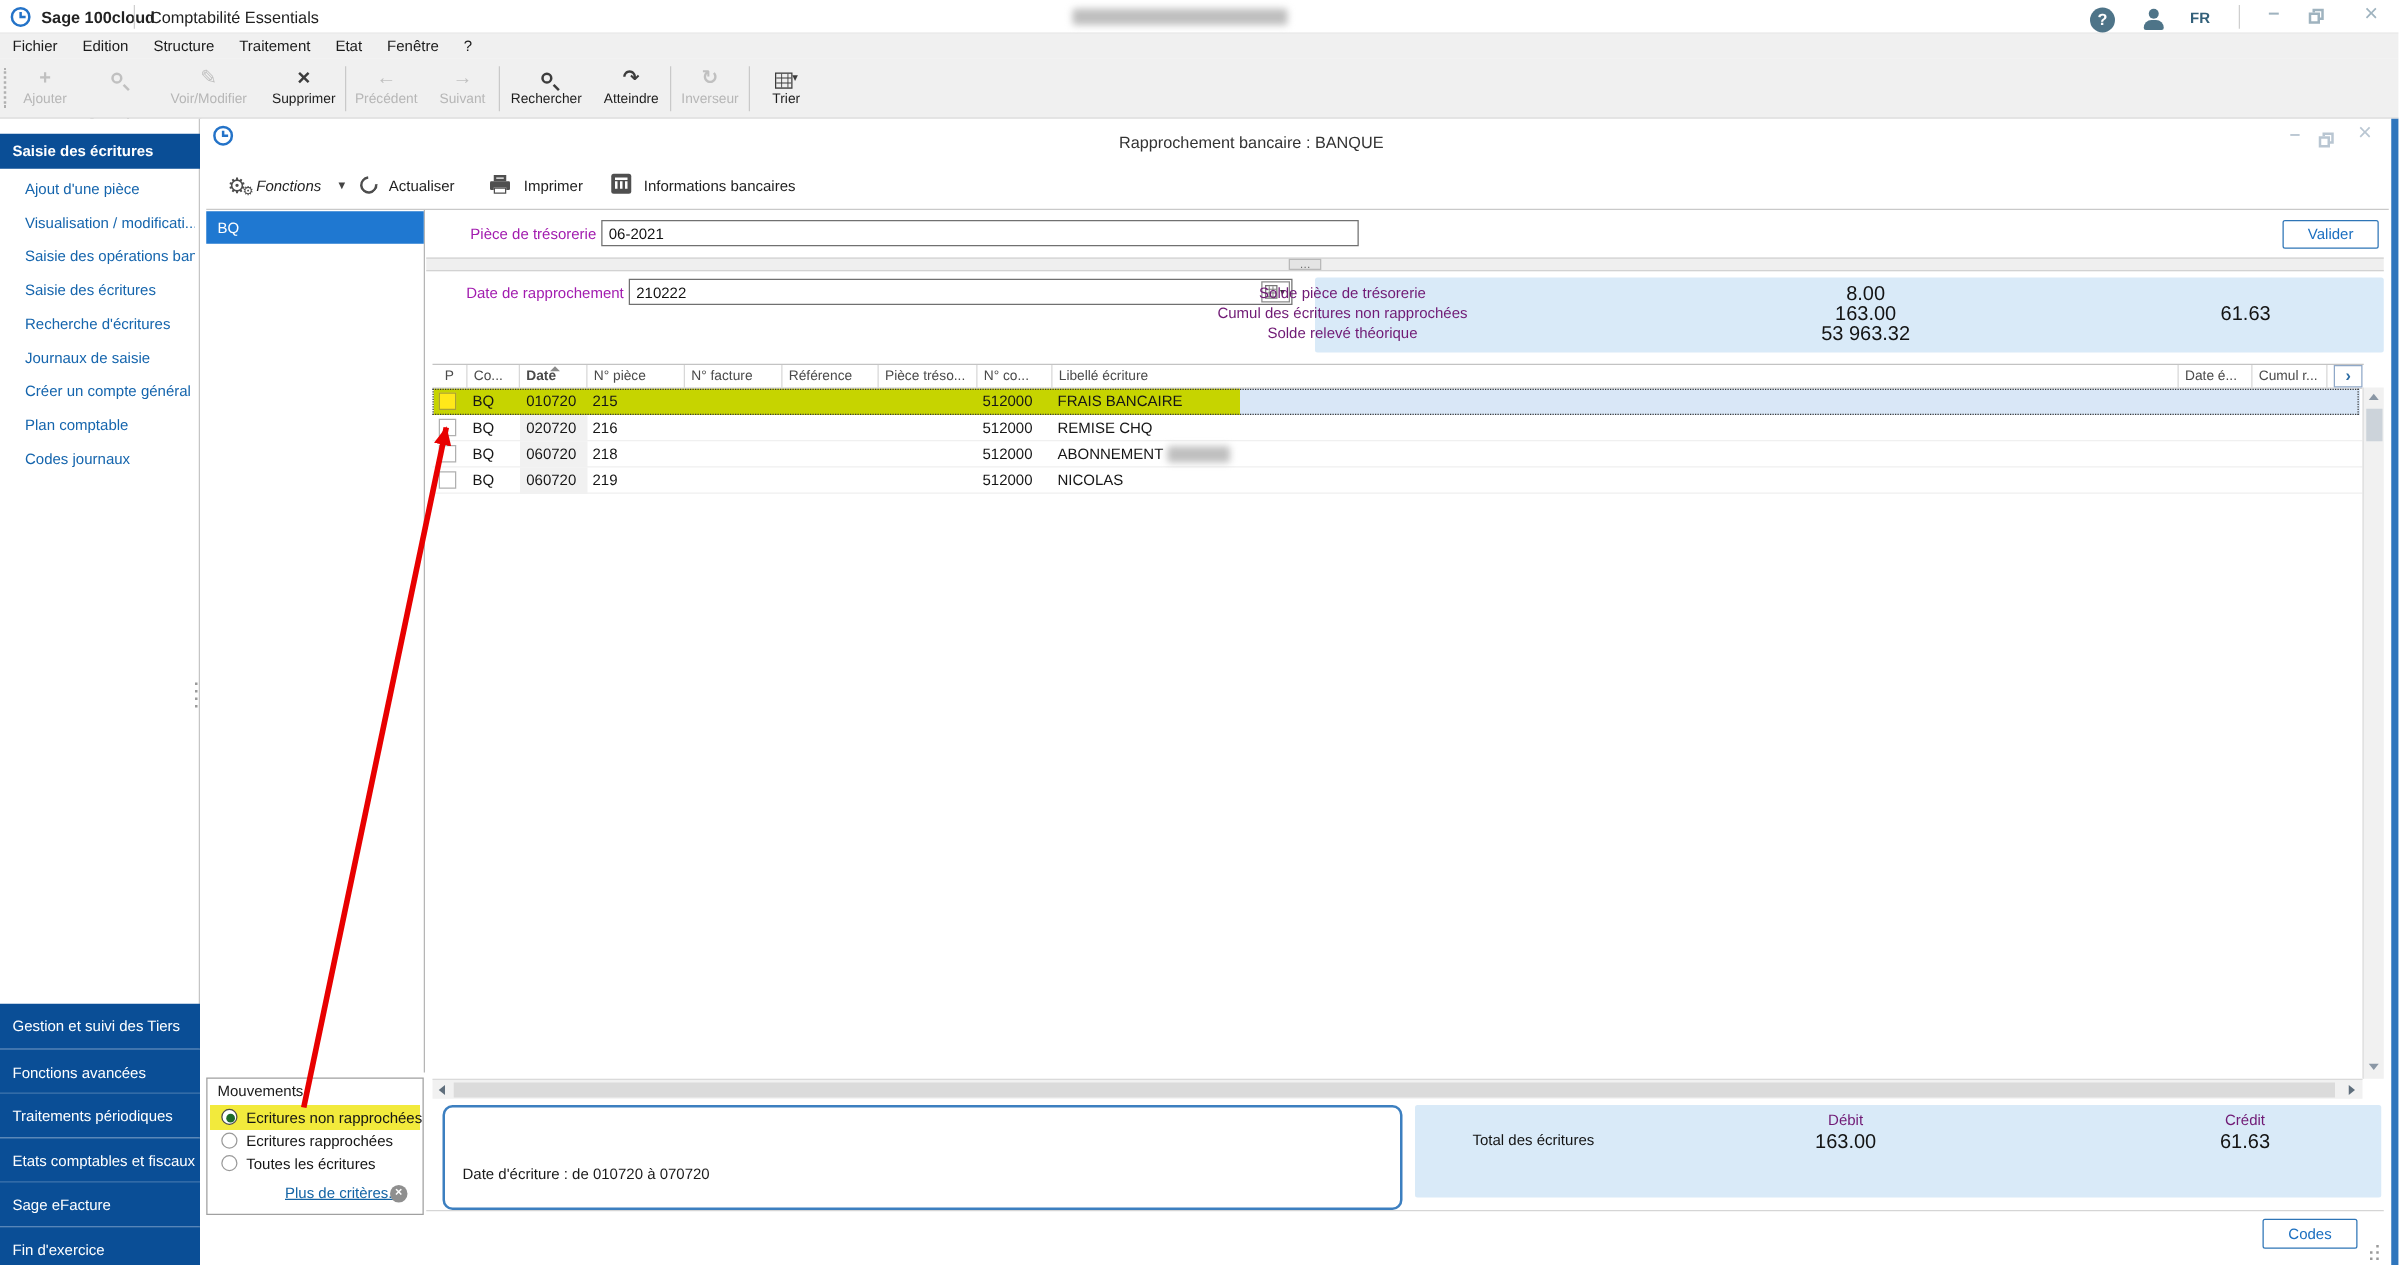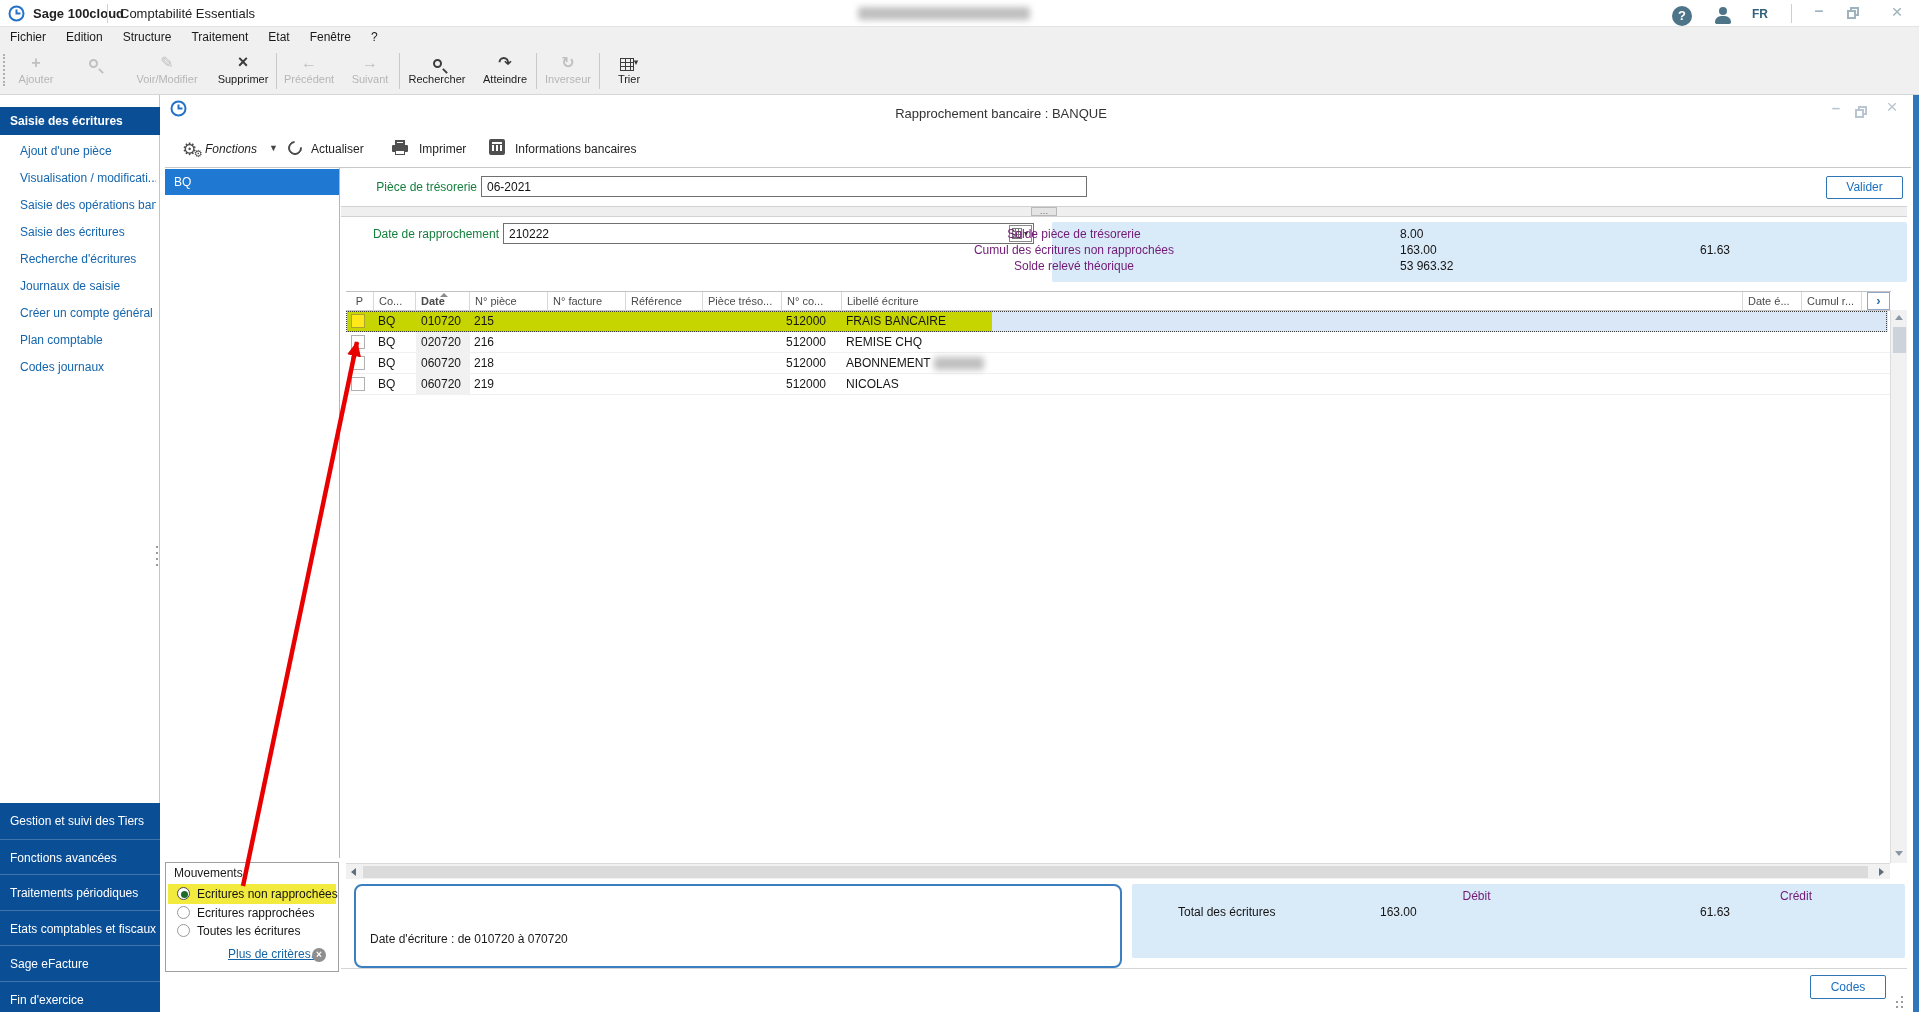--- a/index.html
+++ b/index.html
@@ -20,25 +20,25 @@
   .mag{width:9px;height:9px;border:2px solid currentColor;border-radius:50%;position:relative;display:inline-block;margin-top:3px;font-weight:normal;}
   .mag::after{content:"";position:absolute;width:2px;height:6px;background:currentColor;transform:rotate(-45deg);left:9px;top:7px;}
   .gridico{width:14px;height:13px;border:1px solid currentColor;display:inline-block;margin-top:3px;
     background:linear-gradient(currentColor 1px,transparent 1px) 0 3px/100% 4px,linear-gradient(90deg,currentColor 1px,transparent 1px) 4px 0/5px 100%;}
   .vdots{border-left:2px dotted #b0b0b0;}
   
   .sideitem{position:absolute;left:20px;width:136px;height:20px;font-size:12px;color:#1565ad;white-space:nowrap;overflow:hidden;}
   .band{position:absolute;left:0;width:160px;height:36px;background:#0a4e96;color:#fff;font-size:12px;line-height:36px;padding-left:10px;border-top:1px solid rgba(255,255,255,.22);white-space:nowrap;overflow:hidden;}
   
   .wtb-lbl{position:absolute;font-size:12px;color:#1f1f1f;white-space:nowrap;}
-  .fld-lbl{position:absolute;font-size:12px;color:#15803d;text-align:right;white-space:nowrap;}
+  .fld-lbl{position:absolute;font-size:12px;color:#a21caf;text-align:right;white-space:nowrap;}
   .fld-inp{position:absolute;border:1px solid #707070;background:#fff;font-size:12px;color:#111;padding:1px 5px;height:21px;}
   .blue-btn{position:absolute;background:#fff;border:1px solid #2e75b6;border-radius:2px;color:#1b6fc0;font-size:12px;text-align:center;}
   .sumlbl{position:absolute;font-size:12px;color:#701a75;text-align:center;}
-  .sumval{position:absolute;font-size:12px;color:#141414;text-align:left;}
+  .sumval{position:absolute;font-size:16px;color:#141414;text-align:center;}
   .hcell{position:absolute;top:0;height:19px;font-size:11px;color:#4a4a4a;line-height:18px;padding-left:5px;border-right:1px solid #d8d8d8;white-space:nowrap;overflow:hidden;}
   .tcel{position:absolute;font-size:12px;color:#161616;line-height:21px;white-space:nowrap;}
   .chk{position:absolute;width:14px;height:14px;border:1px solid #b0b0b0;background:#fff;}
   .radio{position:absolute;width:13px;height:13px;border-radius:50%;background:#fff;}
   .rlbl{position:absolute;font-size:12px;color:#141414;white-space:nowrap;}
   .redact{position:absolute;background:#bfbfbf;filter:blur(3px);border-radius:2px;}
   .ctl{color:#9fb3bf;font-weight:bold;}
   .gripdot{position:absolute;width:2px;height:2px;background:#9a9a9a;}
 </style>
 </head>

